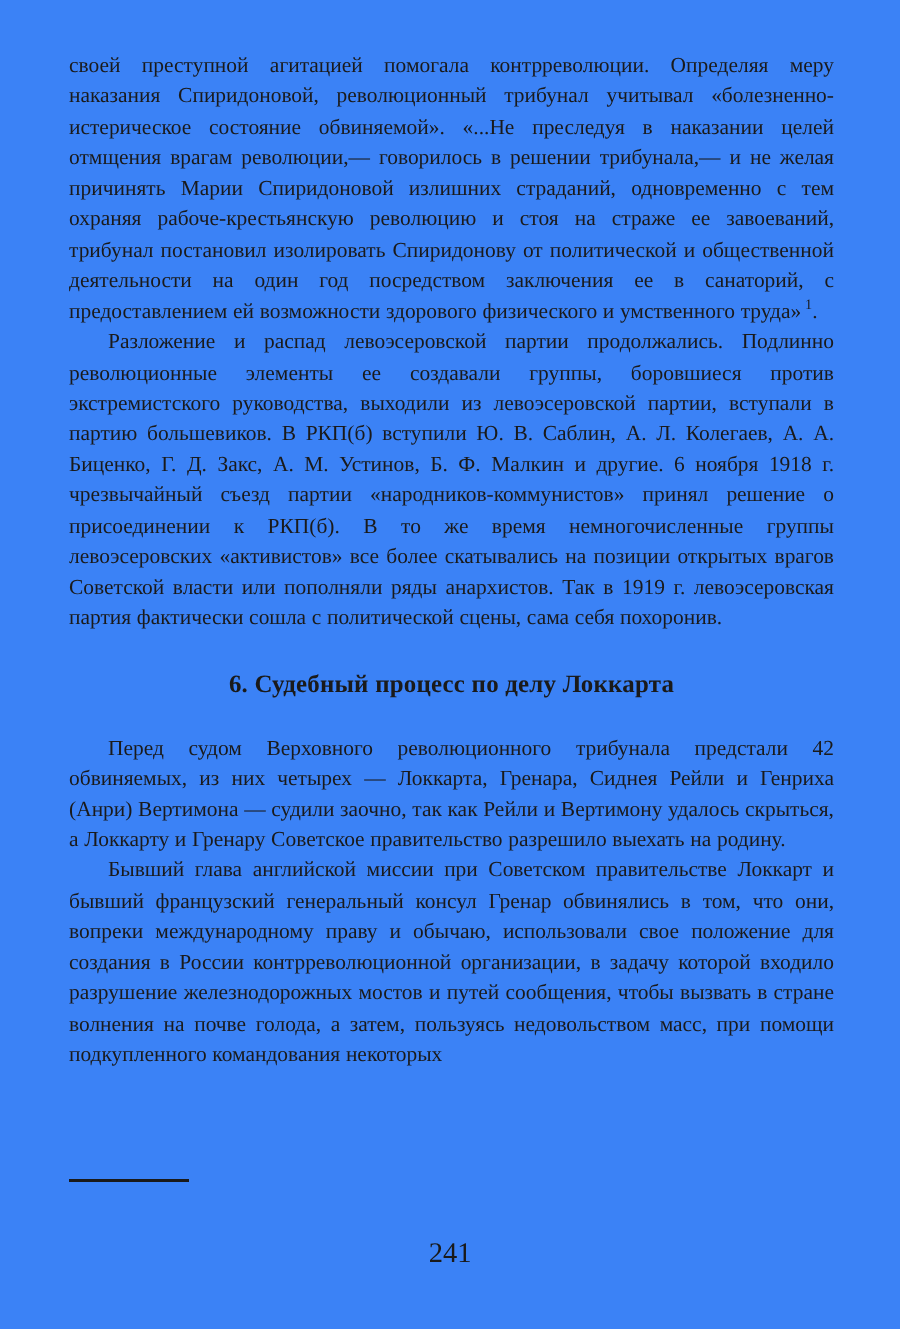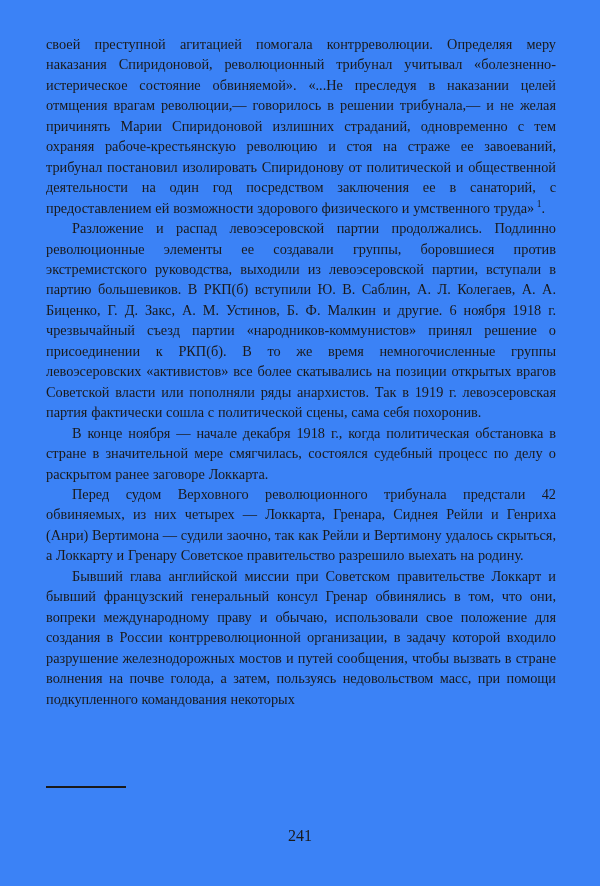--- a/index.html
+++ b/index.html
@@ -96,37 +96,39 @@
     line-height: 0;
     padding-right: 3px;
   }
 
   .page-number {
     position: absolute;
     left: 0;
     top: 828px;
     width: 600px;
     text-align: center;
-    font-size: 16px;
+    font-size: 19px;
     line-height: 16px;
   }
 </style>
 </head>
 <body>
 
 <div class="page">
 
   <div class="text-column">
 
     <p class="body-par no-indent"><span>своей преступной агитацией помогала контрреволюции. Определяя меру наказания Спиридоновой, революционный трибунал учитывал «болезненно-истерическое состояние обвиняемой». «...Не преследуя в наказании целей отмщения врагам революции,— говорилось в решении трибунала,— и не желая причинять Марии Спиридоновой излишних страданий, одновременно с тем охраняя рабоче-крестьянскую революцию и стоя на страже ее завоеваний, трибунал постановил изолировать Спиридонову от политической и общественной деятельности на один год посредством заключения ее в санаторий, с предоставлением ей возможности здорового физического и умственного труда»</span><sup class="fn-ref">1</sup><span>.</span></p>
 
     <p class="body-par">Разложение и распад левоэсеровской партии продолжались. Подлинно революционные элементы ее создавали группы, боровшиеся против экстремистского руководства, выходили из левоэсеровской партии, вступали в партию большевиков. В РКП(б) вступили Ю. В. Саблин, А. Л. Колегаев, А. А. Биценко, Г. Д. Закс, А. М. Устинов, Б. Ф. Малкин и другие. 6 ноября 1918 г. чрезвычайный съезд партии «народников-коммунистов» принял решение о присоединении к РКП(б). В то же время немногочисленные группы левоэсеровских «активистов» все более скатывались на позиции открытых врагов Советской власти или пополняли ряды анархистов. Так в 1919 г. левоэсеровская партия фактически сошла с политической сцены, сама себя похоронив.</p>
 
+    <div class="heading-block">
+      <h2 class="section-heading">6.  Судебный процесс по делу Локкарта</h2>
+    </div>
 
-    <p class="body-par">В конце ноября — начале декабря 1918 г., когда политическая обстановка в стране в значительной мере смягчилась, состоялся судебный процесс по делу о раскрытом ранее заговоре Локкарта.</p>
 
     <p class="body-par">Перед судом Верховного революционного трибунала предстали 42 обвиняемых, из них четырех — Локкарта, Гренара, Сиднея Рейли и Генриха (Анри) Вертимона — судили заочно, так как Рейли и Вертимону удалось скрыться, а Локкарту и Гренару Советское правительство разрешило выехать на родину.</p>
 
     <p class="body-par">Бывший глава английской миссии при Советском правительстве Локкарт и бывший французский генеральный консул Гренар обвинялись в том, что они, вопреки международному праву и обычаю, использовали свое положение для создания в России контрреволюционной организации, в задачу которой входило разрушение железнодорожных мостов и путей сообщения, чтобы вызвать в стране волнения на почве голода, а затем, пользуясь недовольством масс, при помощи подкупленного командования некоторых</p>
 
   </div>
 
   <div class="footnote-area">
     <div class="footnote-rule"></div>
   </div>

